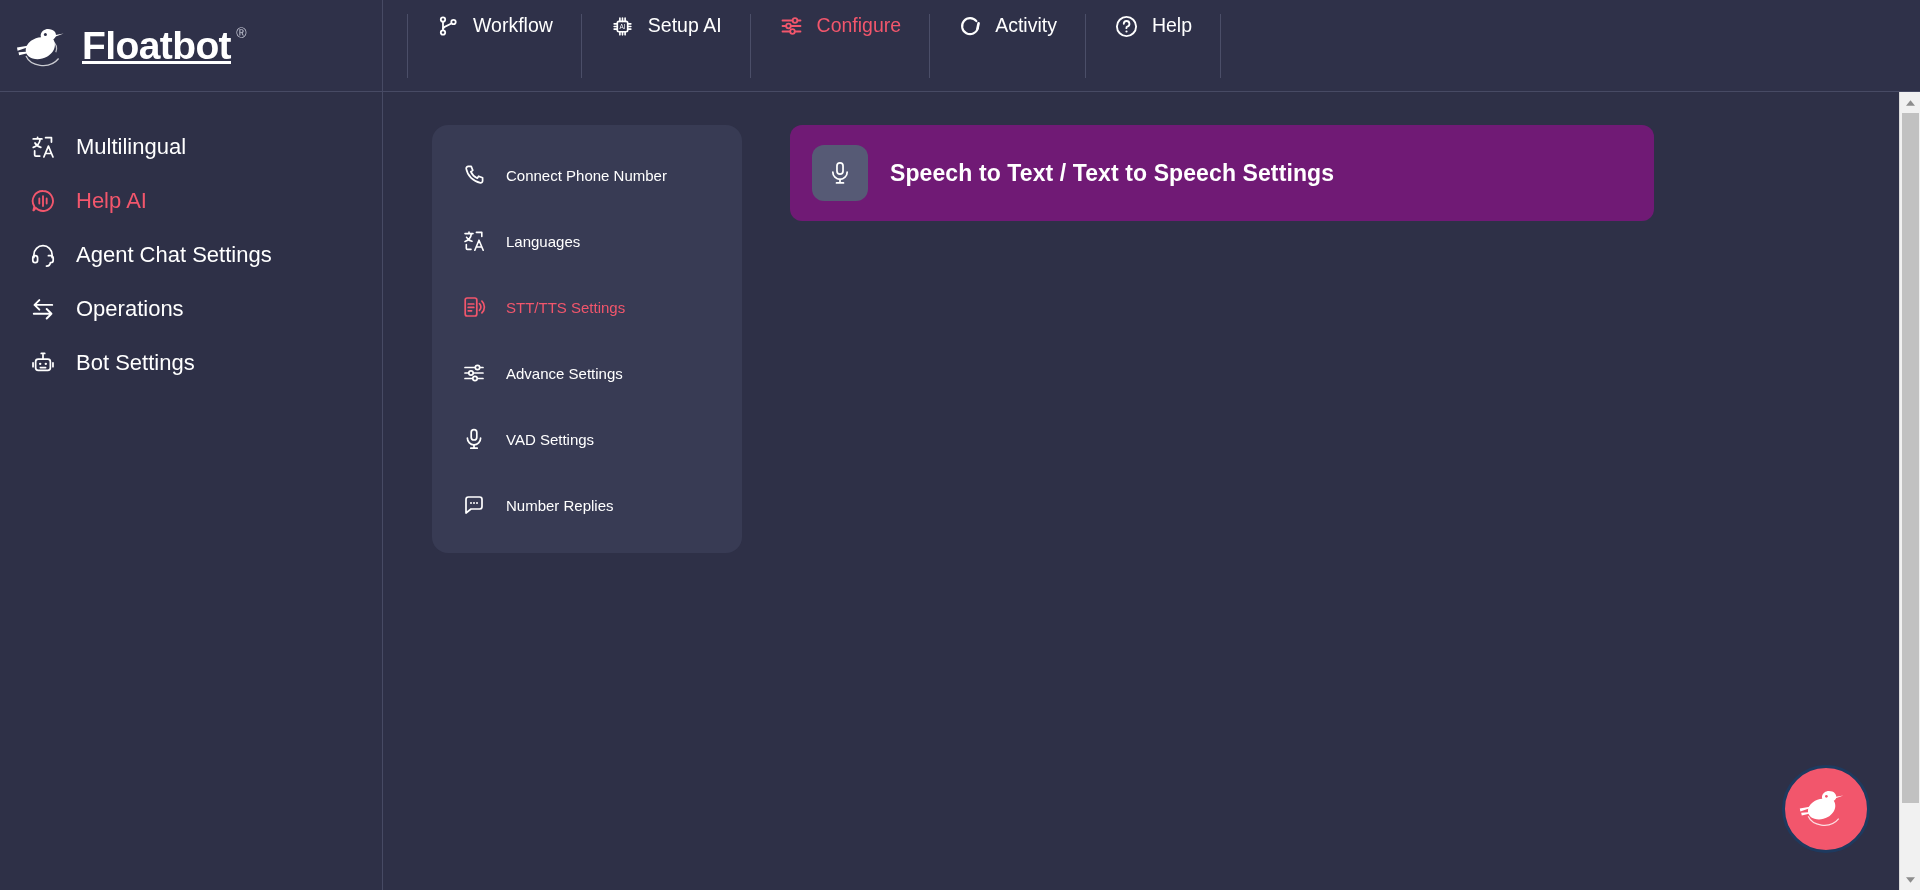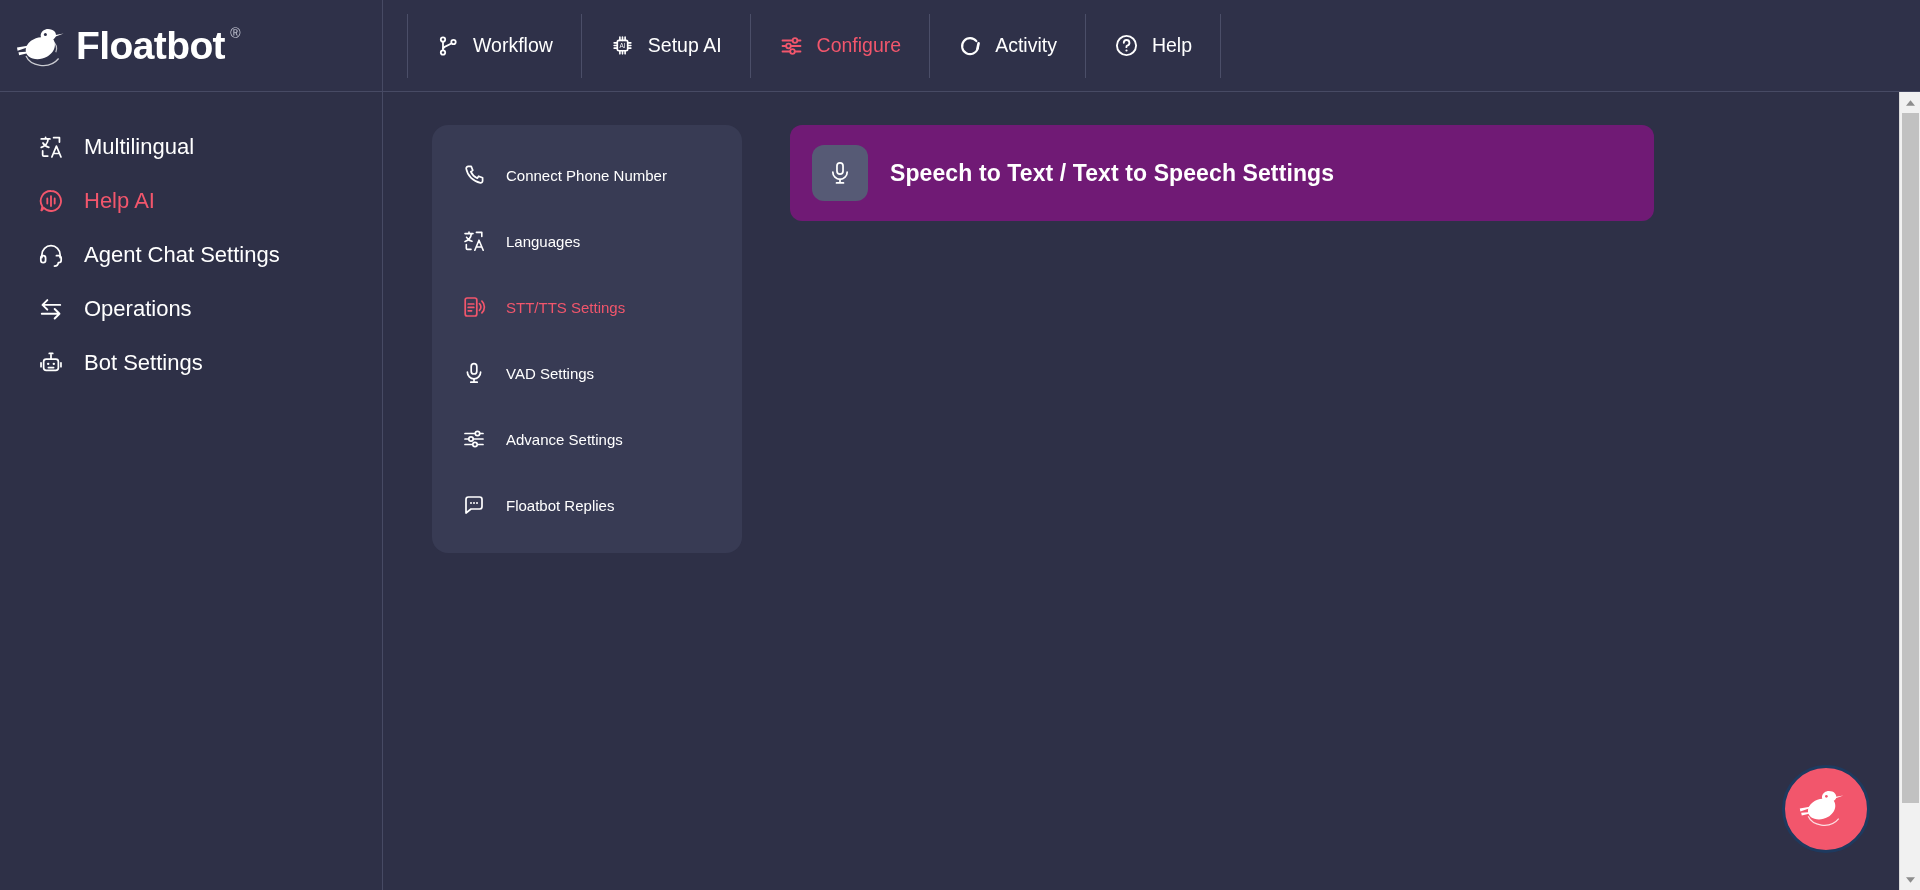--- a/index.html
+++ b/index.html
@@ -42,39 +42,41 @@
     padding-left: 14px;
     border-right: 1px solid #474a64;
     flex: 0 0 383px;
   }
   .brand-logo { width: 62px; height: 46px; flex: 0 0 62px; }
   .brand-wordmark {
     color: #ffffff;
     font-size: 39px;
     font-weight: bold;
     letter-spacing: -0.6px;
+    margin-left: 6px;
     position: relative;
+    text-decoration: underline;
   }
   .brand-reg {
     position: absolute;
     top: 1px; right: -15px;
     font-size: 14px;
     font-weight: normal;
     color: #c9cbd8;
   }
 
   .topnav {
     display: flex;
     align-items: stretch;
     height: 64px;
     margin-left: 24px;
   }
   .topnav-item {
     display: flex;
-    align-items: center;
+    align-items: flex-start;
     gap: 13px;
     padding: 0 28px;
     color: #ffffff;
     font-size: 19.5px;
     cursor: pointer;
     border-right: 1px solid #4b4e68;
     white-space: nowrap;
   }
   .topnav-item:first-child { border-left: 1px solid #4b4e68; }
   .topnav-item.active { color: #f2566c; }
@@ -150,21 +152,21 @@
     background: #2e3047;
     border-right: 1px solid #474a64;
     padding-top: 28px;
     z-index: 20;
   }
   .side-item {
     display: flex;
     align-items: center;
     gap: 18px;
     height: 54px;
-    padding-left: 36px;
+    padding-left: 28px;
     color: #ffffff;
     font-size: 22px;
     cursor: pointer;
   }
   .side-item.active { color: #f2566c; }
   .side-item .sicon {
     width: 30px; height: 30px;
     display: flex; align-items: center; justify-content: center;
     flex: 0 0 30px;
   }
@@ -467,51 +469,51 @@
             <rect x="3.2" y="3" width="11.6" height="18" rx="2"></rect>
             <path d="M6.2 9h5.6M6.2 12.4h5.6M6.2 15.8h3.4"></path>
             <path d="M17.4 8.6a4.6 4.6 0 0 1 0 6.8M19.9 6.2a8 8 0 0 1 0 11.6"></path>
           </svg>
         </span>
         <span>STT/TTS Settings</span>
       </div>
 
       <div class="menu-item">
         <span class="micon">
-          <svg width="24" height="24" viewBox="0 0 24 24" fill="none" stroke="#ffffff" stroke-width="1.7" stroke-linecap="round" stroke-linejoin="round">
-            <rect x="9.2" y="2.6" width="5.6" height="10.4" rx="2.8"></rect>
-            <path d="M5.4 11.2a6.6 6.6 0 0 0 13.2 0"></path>
-            <path d="M12 17.8v3.4M8.8 21.2h6.4"></path>
-          </svg>
-        </span>
-        <span>VAD Settings</span>
-      </div>
-
-      <div class="menu-item">
-        <span class="micon">
           <svg width="24" height="24" viewBox="0 0 24 24" fill="none" stroke="#ffffff" stroke-width="1.7" stroke-linecap="round">
             <path d="M3 6.5h18M3 12h18M3 17.5h18"></path>
             <circle cx="15.5" cy="6.5" r="2.2" fill="#383b54"></circle>
             <circle cx="9" cy="12" r="2.2" fill="#383b54"></circle>
             <circle cx="13" cy="17.5" r="2.2" fill="#383b54"></circle>
           </svg>
         </span>
         <span>Advance Settings</span>
+      </div>
+
+      <div class="menu-item">
+        <span class="micon">
+          <svg width="24" height="24" viewBox="0 0 24 24" fill="none" stroke="#ffffff" stroke-width="1.7" stroke-linecap="round" stroke-linejoin="round">
+            <rect x="9.2" y="2.6" width="5.6" height="10.4" rx="2.8"></rect>
+            <path d="M5.4 11.2a6.6 6.6 0 0 0 13.2 0"></path>
+            <path d="M12 17.8v3.4M8.8 21.2h6.4"></path>
+          </svg>
+        </span>
+        <span>VAD Settings</span>
       </div>
 
       <div class="menu-item">
         <span class="micon">
           <svg width="24" height="24" viewBox="0 0 24 24" fill="none" stroke="#ffffff" stroke-width="1.7" stroke-linecap="round" stroke-linejoin="round">
             <path d="M4 6.4a2.4 2.4 0 0 1 2.4-2.4h11.2A2.4 2.4 0 0 1 20 6.4v7.2a2.4 2.4 0 0 1-2.4 2.4H9l-5 4z"></path>
             <circle cx="9" cy="10" r="1" fill="#ffffff" stroke="none"></circle>
             <circle cx="12" cy="10" r="1" fill="#ffffff" stroke="none"></circle>
             <circle cx="15" cy="10" r="1" fill="#ffffff" stroke="none"></circle>
           </svg>
         </span>
-        <span>Floatbot Replies</span>
+        <span>Number Replies</span>
       </div>
 
 
     </div>
 
     <div class="panel-head">
       <span class="panel-badge">
         <svg width="26" height="26" viewBox="0 0 24 24" fill="none" stroke="#ffffff" stroke-width="1.6" stroke-linecap="round" stroke-linejoin="round">
           <rect x="9.2" y="2.6" width="5.6" height="10.4" rx="2.8"></rect>
           <path d="M5.4 11.2a6.6 6.6 0 0 0 13.2 0"></path>

